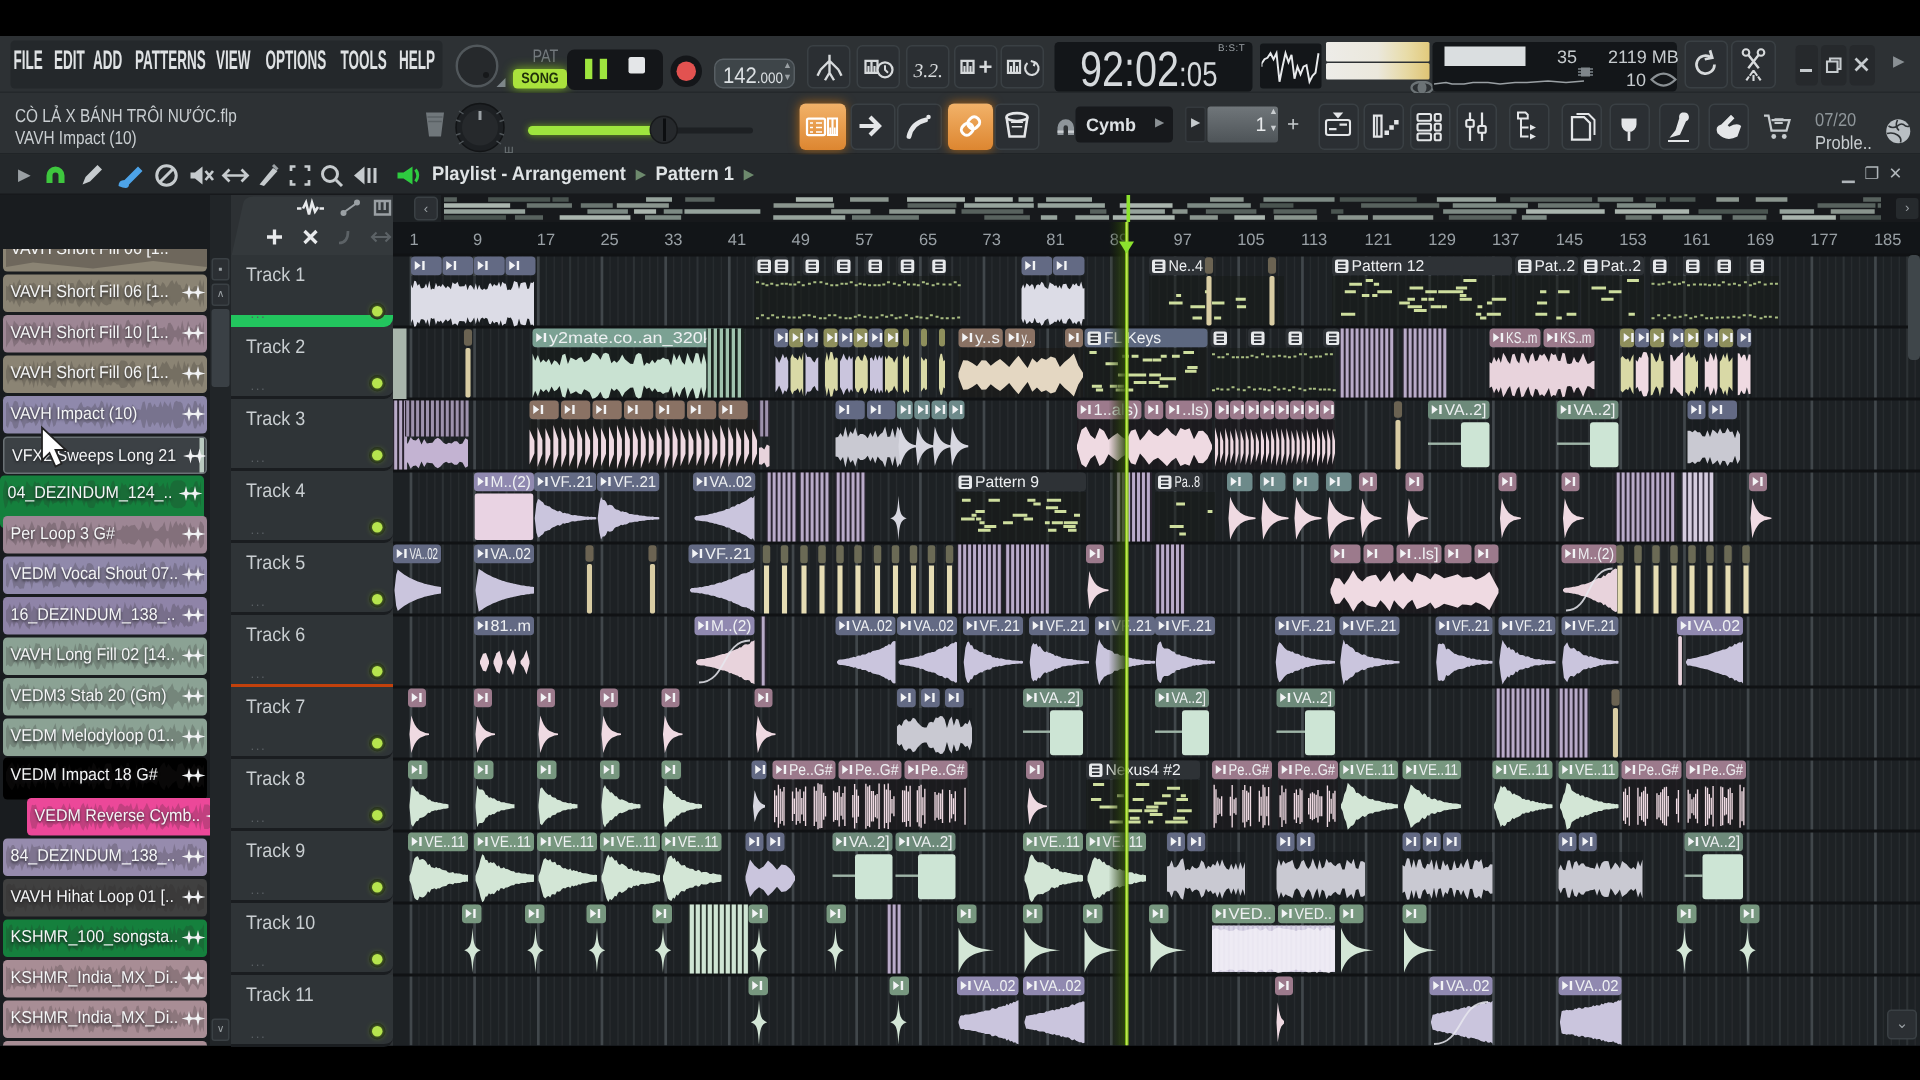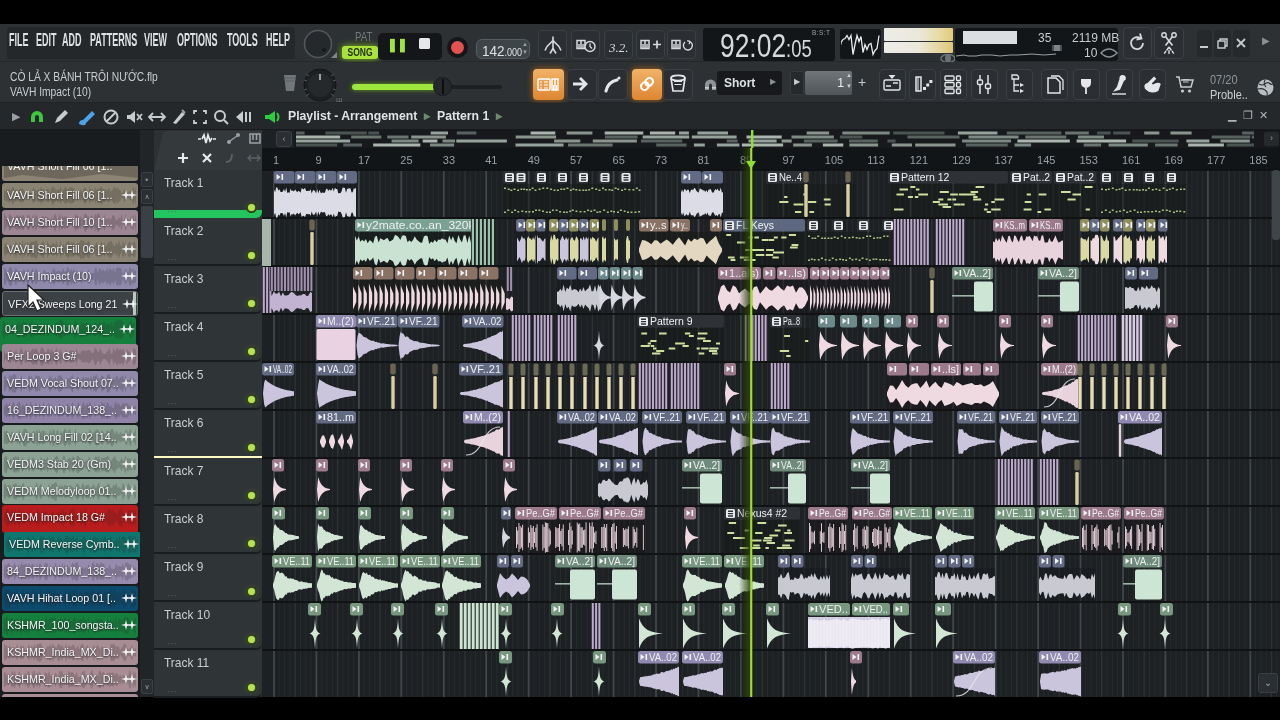--- a/index.html
+++ b/index.html
@@ -164,21 +164,21 @@
         <ellipse cx="15" cy="9" rx="7" ry="2.6" fill="none" stroke="#e4e6e8" stroke-width="1.7"></ellipse>
         <path d="M8,9 l2,13 h10 l2,-13" fill="none" stroke="#e4e6e8" stroke-width="1.7"></path>
         <path d="M11,12.5 h8 M11.5,15.5 h7" stroke="#e4e6e8" stroke-width="1.1"></path>
       </svg>
       <svg class="a" style="left:702px;top:13px" width="17" height="18" viewBox="0 0 17 18">
         <path d="M3,10 a5.5,5.5 0 0 1 11,0 v5 h-4 v-5 a1.5,1.5 0 0 0 -3,0 v5 h-4 z" fill="#8e959a"></path>
         <rect x="3" y="12" width="4" height="1.6" fill="#caced1"></rect>
         <rect x="10" y="12" width="4" height="1.6" fill="#caced1"></rect>
       </svg>
       <div class="a" style="left:717px;top:9px;width:65px;height:24px;background:#17191c;border-radius:3px"></div>
-      <div class="txt" style="left:724px;top:14px;font-size:12px;font-weight:bold;color:#dde1e4">Short</div>
+      <div class="txt" style="left:724px;top:14px;font-size:12px;font-weight:bold;color:#dde1e4">Cymb</div>
       <div class="txt" style="left:770px;top:15px;font-size:8px;color:#8a9094">▶</div>
       <div class="a" style="left:790px;top:9px;width:14px;height:24px;background:#26292c;border:1px solid #34393d;border-radius:2px"></div>
       <div class="txt" style="left:794px;top:15px;font-size:8px;color:#c6cbce">▶</div>
       <div class="a" style="left:805px;top:9px;width:47px;height:24px;background:linear-gradient(180deg,#70767a,#4e5458);border-radius:2px"></div>
       <div class="txt" style="left:837px;top:13px;font-size:13px;color:#e8eaec">1</div>
       <div class="txt" style="left:846px;top:10px;font-size:6px;color:#caced1">▲</div>
       <div class="txt" style="left:846px;top:21px;font-size:6px;color:#caced1">▼</div>
       <div class="txt" style="left:858px;top:12px;font-size:14px;color:#c6cbce">+</div>
       <div class="btn" style="left:879px;top:7px;width:27px;height:31px"></div>
       <div class="btn" style="left:909px;top:7px;width:27px;height:31px"></div>
@@ -412,51 +412,51 @@
         <div class="a" style="left:2px;top:348.6px;width:136px;height:25px;background:#8ba294;border-radius:3px;overflow:hidden">
           <svg class="a" style="left:0;top:0" width="136" height="25">
             <path d="M2.0,6.6 L3.3,3.8 L4.6,8.2 L6.0,6.3 L7.3,5.7 L8.6,6.5 L9.9,10.3 L11.2,4.5 L12.6,5.8 L13.9,3.8 L15.2,6.6 L16.5,6.4 L17.8,6.1 L19.2,8.1 L20.5,5.1 L21.8,3.9 L23.1,10.2 L24.4,10.5 L25.8,7.1 L27.1,8.7 L28.4,7.0 L29.7,8.4 L31.0,9.4 L32.4,10.0 L33.7,6.0 L35.0,3.0 L36.3,9.8 L37.6,6.8 L39.0,4.2 L40.3,8.4 L41.6,7.7 L42.9,10.5 L44.2,9.8 L45.6,8.1 L46.9,5.1 L48.2,9.3 L49.5,5.3 L50.8,5.1 L52.2,4.5 L53.5,3.0 L54.8,4.1 L56.1,10.2 L57.4,5.5 L58.8,8.4 L60.1,5.1 L61.4,8.8 L62.7,5.7 L64.0,6.4 L65.4,6.9 L66.7,7.2 L68.0,6.5 L69.3,6.8 L70.6,8.2 L72.0,9.3 L73.3,8.1 L74.6,4.7 L75.9,4.8 L77.2,6.4 L78.6,10.3 L79.9,5.9 L81.2,3.3 L82.5,9.2 L83.8,6.0 L85.2,6.0 L86.5,5.6 L87.8,9.1 L89.1,8.2 L90.4,7.4 L91.8,5.1 L93.1,8.6 L94.4,8.7 L95.7,4.9 L97.0,3.4 L98.4,10.1 L99.7,8.6 L101.0,7.8 L102.3,7.1 L103.6,7.4 L105.0,6.1 L106.3,4.4 L107.6,6.1 L108.9,9.2 L110.2,8.9 L111.6,5.6 L112.9,7.4 L114.2,3.4 L115.5,8.9 L116.8,8.0 L118.2,9.0 L119.5,10.3 L120.8,3.8 L122.1,6.1 L123.4,9.8 L124.8,8.5 L126.1,3.7 L127.4,5.5 L128.7,8.2 L130.0,8.1 L131.4,10.4 L132.7,4.4 L134.0,8.3 L134.0,16.7 L132.7,20.6 L131.4,14.6 L130.0,16.9 L128.7,16.8 L127.4,19.5 L126.1,21.3 L124.8,16.5 L123.4,15.2 L122.1,18.9 L120.8,21.2 L119.5,14.7 L118.2,16.0 L116.8,17.0 L115.5,16.1 L114.2,21.6 L112.9,17.6 L111.6,19.4 L110.2,16.1 L108.9,15.8 L107.6,18.9 L106.3,20.6 L105.0,18.9 L103.6,17.6 L102.3,17.9 L101.0,17.2 L99.7,16.4 L98.4,14.9 L97.0,21.6 L95.7,20.1 L94.4,16.3 L93.1,16.4 L91.8,19.9 L90.4,17.6 L89.1,16.8 L87.8,15.9 L86.5,19.4 L85.2,19.0 L83.8,19.0 L82.5,15.8 L81.2,21.7 L79.9,19.1 L78.6,14.7 L77.2,18.6 L75.9,20.2 L74.6,20.3 L73.3,16.9 L72.0,15.7 L70.6,16.8 L69.3,18.2 L68.0,18.5 L66.7,17.8 L65.4,18.1 L64.0,18.6 L62.7,19.3 L61.4,16.2 L60.1,19.9 L58.8,16.6 L57.4,19.5 L56.1,14.8 L54.8,20.9 L53.5,22.0 L52.2,20.5 L50.8,19.9 L49.5,19.7 L48.2,15.7 L46.9,19.9 L45.6,16.9 L44.2,15.2 L42.9,14.5 L41.6,17.3 L40.3,16.6 L39.0,20.8 L37.6,18.2 L36.3,15.2 L35.0,22.0 L33.7,19.0 L32.4,15.0 L31.0,15.6 L29.7,16.6 L28.4,18.0 L27.1,16.3 L25.8,17.9 L24.4,14.5 L23.1,14.8 L21.8,21.1 L20.5,19.9 L19.2,16.9 L17.8,18.9 L16.5,18.6 L15.2,18.4 L13.9,21.2 L12.6,19.2 L11.2,20.5 L9.9,14.7 L8.6,18.5 L7.3,19.3 L6.0,18.7 L4.6,16.8 L3.3,21.2 L2.0,18.4 Z" fill="#2b2624" fill-opacity="0.22"></path>
           </svg>
           <div class="txt" style="left:5px;top:6px;font-size:11.5px;color:#f4f5f6;text-shadow:0 1px 2px rgba(20,20,25,.8);transform:scaleX(.93);transform-origin:0 0">VEDM Melodyloop 01..</div>
           <svg class="a" style="left:119px;top:6px" width="16" height="13" viewBox="0 0 16 13">
             <path d="M4,0 l1,4 4,1 -4,1 -1,4 -1,-4 -4,-1 4,-1 z" fill="#f0f1f3" transform="translate(1,1)"></path>
             <path d="M4,0 l1,4 4,1 -4,1 -1,4 -1,-4 -4,-1 4,-1 z" fill="#f0f1f3" transform="translate(7,1)"></path>
           </svg>
         </div>
-        <div class="a" style="left:2px;top:375.4px;width:136px;height:28px;background:#b91c1c;border-radius:3px;overflow:hidden">
+        <div class="a" style="left:2px;top:375.4px;width:136px;height:28px;background:#000000;border-radius:3px;overflow:hidden">
           <svg class="a" style="left:0;top:0" width="136" height="25">
             <path d="M2.0,9.8 L3.3,6.9 L4.6,4.9 L6.0,3.0 L7.3,5.4 L8.6,8.0 L9.9,3.5 L11.2,7.6 L12.6,5.4 L13.9,4.9 L15.2,9.2 L16.5,4.8 L17.8,3.6 L19.2,10.3 L20.5,6.7 L21.8,4.9 L23.1,9.0 L24.4,9.9 L25.8,6.9 L27.1,9.7 L28.4,3.6 L29.7,10.2 L31.0,10.4 L32.4,7.8 L33.7,8.4 L35.0,5.2 L36.3,3.2 L37.6,7.8 L39.0,9.3 L40.3,5.6 L41.6,5.7 L42.9,8.8 L44.2,4.1 L45.6,8.9 L46.9,10.0 L48.2,7.4 L49.5,7.8 L50.8,6.8 L52.2,6.5 L53.5,10.5 L54.8,7.6 L56.1,8.3 L57.4,5.3 L58.8,8.0 L60.1,3.4 L61.4,4.7 L62.7,8.1 L64.0,6.1 L65.4,8.6 L66.7,10.3 L68.0,4.9 L69.3,3.9 L70.6,4.0 L72.0,4.0 L73.3,10.5 L74.6,10.4 L75.9,6.4 L77.2,9.2 L78.6,4.5 L79.9,6.1 L81.2,8.1 L82.5,3.6 L83.8,3.5 L85.2,9.9 L86.5,10.2 L87.8,9.4 L89.1,4.5 L90.4,10.2 L91.8,9.6 L93.1,4.0 L94.4,8.3 L95.7,7.4 L97.0,8.4 L98.4,9.4 L99.7,8.4 L101.0,7.3 L102.3,6.5 L103.6,9.6 L105.0,5.9 L106.3,4.1 L107.6,3.2 L108.9,6.9 L110.2,4.1 L111.6,5.8 L112.9,7.6 L114.2,8.5 L115.5,9.5 L116.8,4.8 L118.2,4.1 L119.5,3.7 L120.8,5.8 L122.1,8.8 L123.4,5.5 L124.8,8.4 L126.1,6.4 L127.4,3.8 L128.7,6.5 L130.0,5.2 L131.4,5.3 L132.7,7.1 L134.0,4.6 L134.0,20.4 L132.7,17.9 L131.4,19.7 L130.0,19.8 L128.7,18.5 L127.4,21.2 L126.1,18.6 L124.8,16.6 L123.4,19.5 L122.1,16.2 L120.8,19.2 L119.5,21.3 L118.2,20.9 L116.8,20.2 L115.5,15.5 L114.2,16.5 L112.9,17.4 L111.6,19.2 L110.2,20.9 L108.9,18.1 L107.6,21.8 L106.3,20.9 L105.0,19.1 L103.6,15.4 L102.3,18.5 L101.0,17.7 L99.7,16.6 L98.4,15.6 L97.0,16.6 L95.7,17.6 L94.4,16.7 L93.1,21.0 L91.8,15.4 L90.4,14.8 L89.1,20.5 L87.8,15.6 L86.5,14.8 L85.2,15.1 L83.8,21.5 L82.5,21.4 L81.2,16.9 L79.9,18.9 L78.6,20.5 L77.2,15.8 L75.9,18.6 L74.6,14.6 L73.3,14.5 L72.0,21.0 L70.6,21.0 L69.3,21.1 L68.0,20.1 L66.7,14.7 L65.4,16.4 L64.0,18.9 L62.7,16.9 L61.4,20.3 L60.1,21.6 L58.8,17.0 L57.4,19.7 L56.1,16.7 L54.8,17.4 L53.5,14.5 L52.2,18.5 L50.8,18.2 L49.5,17.2 L48.2,17.6 L46.9,15.0 L45.6,16.1 L44.2,20.9 L42.9,16.2 L41.6,19.3 L40.3,19.4 L39.0,15.7 L37.6,17.2 L36.3,21.8 L35.0,19.8 L33.7,16.6 L32.4,17.2 L31.0,14.6 L29.7,14.8 L28.4,21.4 L27.1,15.3 L25.8,18.1 L24.4,15.1 L23.1,16.0 L21.8,20.1 L20.5,18.3 L19.2,14.7 L17.8,21.4 L16.5,20.2 L15.2,15.8 L13.9,20.1 L12.6,19.6 L11.2,17.4 L9.9,21.5 L8.6,17.0 L7.3,19.6 L6.0,22.0 L4.6,20.1 L3.3,18.1 L2.0,15.2 Z" fill="#2b2624" fill-opacity="0.22"></path>
           </svg>
           <div class="txt" style="left:5px;top:6px;font-size:11.5px;color:#f4f5f6;text-shadow:0 1px 2px rgba(20,20,25,.8);transform:scaleX(.93);transform-origin:0 0">VEDM Impact 18 G#</div>
           <svg class="a" style="left:119px;top:6px" width="16" height="13" viewBox="0 0 16 13">
             <path d="M4,0 l1,4 4,1 -4,1 -1,4 -1,-4 -4,-1 4,-1 z" fill="#f0f1f3" transform="translate(1,1)"></path>
             <path d="M4,0 l1,4 4,1 -4,1 -1,4 -1,-4 -4,-1 4,-1 z" fill="#f0f1f3" transform="translate(7,1)"></path>
           </svg>
         </div>
-        <div class="a" style="left:4px;top:402.3px;width:140px;height:25px;background:#0f766e;border-radius:3px;overflow:hidden">
+        <div class="a" style="left:18px;top:402.3px;width:140px;height:25px;background:#ec4899;border-radius:3px;overflow:hidden">
           <svg class="a" style="left:0;top:0" width="136" height="25">
             <path d="M2.0,10.1 L3.3,4.5 L4.6,4.9 L6.0,4.3 L7.3,9.2 L8.6,8.0 L9.9,9.9 L11.2,5.6 L12.6,7.8 L13.9,5.4 L15.2,5.4 L16.5,5.6 L17.8,7.9 L19.2,7.2 L20.5,8.0 L21.8,10.2 L23.1,6.2 L24.4,3.6 L25.8,6.5 L27.1,8.6 L28.4,3.2 L29.7,8.4 L31.0,5.8 L32.4,8.6 L33.7,7.9 L35.0,8.4 L36.3,4.9 L37.6,3.1 L39.0,6.7 L40.3,3.5 L41.6,8.3 L42.9,5.5 L44.2,9.8 L45.6,3.4 L46.9,8.1 L48.2,4.7 L49.5,4.9 L50.8,8.3 L52.2,10.0 L53.5,6.3 L54.8,4.3 L56.1,6.8 L57.4,5.4 L58.8,10.4 L60.1,8.1 L61.4,4.3 L62.7,3.6 L64.0,4.5 L65.4,5.9 L66.7,4.9 L68.0,5.9 L69.3,3.4 L70.6,8.0 L72.0,6.6 L73.3,3.2 L74.6,9.0 L75.9,7.0 L77.2,8.4 L78.6,6.0 L79.9,3.2 L81.2,6.1 L82.5,8.9 L83.8,7.7 L85.2,10.0 L86.5,3.8 L87.8,8.0 L89.1,4.8 L90.4,3.9 L91.8,5.7 L93.1,6.6 L94.4,4.9 L95.7,10.3 L97.0,5.0 L98.4,7.8 L99.7,5.7 L101.0,3.4 L102.3,7.2 L103.6,6.7 L105.0,6.2 L106.3,5.4 L107.6,5.0 L108.9,10.2 L110.2,10.0 L111.6,8.3 L112.9,4.5 L114.2,10.3 L115.5,3.1 L116.8,10.2 L118.2,4.3 L119.5,4.3 L120.8,4.4 L122.1,5.4 L123.4,9.3 L124.8,3.3 L126.1,4.4 L127.4,4.9 L128.7,4.1 L130.0,5.7 L131.4,3.5 L132.7,8.5 L134.0,4.6 L134.0,20.4 L132.7,16.5 L131.4,21.5 L130.0,19.3 L128.7,20.9 L127.4,20.1 L126.1,20.6 L124.8,21.7 L123.4,15.7 L122.1,19.6 L120.8,20.6 L119.5,20.7 L118.2,20.7 L116.8,14.8 L115.5,21.9 L114.2,14.7 L112.9,20.5 L111.6,16.7 L110.2,15.0 L108.9,14.8 L107.6,20.0 L106.3,19.6 L105.0,18.8 L103.6,18.3 L102.3,17.8 L101.0,21.6 L99.7,19.3 L98.4,17.2 L97.0,20.0 L95.7,14.7 L94.4,20.1 L93.1,18.4 L91.8,19.3 L90.4,21.1 L89.1,20.2 L87.8,17.0 L86.5,21.2 L85.2,15.0 L83.8,17.3 L82.5,16.1 L81.2,18.9 L79.9,21.8 L78.6,19.0 L77.2,16.6 L75.9,18.0 L74.6,16.0 L73.3,21.8 L72.0,18.4 L70.6,17.0 L69.3,21.6 L68.0,19.1 L66.7,20.1 L65.4,19.1 L64.0,20.5 L62.7,21.4 L61.4,20.7 L60.1,16.9 L58.8,14.6 L57.4,19.6 L56.1,18.2 L54.8,20.7 L53.5,18.7 L52.2,15.0 L50.8,16.7 L49.5,20.1 L48.2,20.3 L46.9,16.9 L45.6,21.6 L44.2,15.2 L42.9,19.5 L41.6,16.7 L40.3,21.5 L39.0,18.3 L37.6,21.9 L36.3,20.1 L35.0,16.6 L33.7,17.1 L32.4,16.4 L31.0,19.2 L29.7,16.6 L28.4,21.8 L27.1,16.4 L25.8,18.5 L24.4,21.4 L23.1,18.8 L21.8,14.8 L20.5,17.0 L19.2,17.8 L17.8,17.1 L16.5,19.4 L15.2,19.6 L13.9,19.6 L12.6,17.2 L11.2,19.4 L9.9,15.1 L8.6,17.0 L7.3,15.8 L6.0,20.7 L4.6,20.1 L3.3,20.5 L2.0,14.9 Z" fill="#2b2624" fill-opacity="0.22"></path>
           </svg>
           <div class="txt" style="left:5px;top:6px;font-size:11.5px;color:#f4f5f6;text-shadow:0 1px 2px rgba(20,20,25,.8);transform:scaleX(.93);transform-origin:0 0">VEDM Reverse Cymb..</div>
           <svg class="a" style="left:119px;top:6px" width="16" height="13" viewBox="0 0 16 13">
             <path d="M4,0 l1,4 4,1 -4,1 -1,4 -1,-4 -4,-1 4,-1 z" fill="#f0f1f3" transform="translate(1,1)"></path>
             <path d="M4,0 l1,4 4,1 -4,1 -1,4 -1,-4 -4,-1 4,-1 z" fill="#f0f1f3" transform="translate(7,1)"></path>
           </svg>
         </div>
         <div class="a" style="left:2px;top:429.2px;width:136px;height:25px;background:#968bad;border-radius:3px;overflow:hidden">
           <svg class="a" style="left:0;top:0" width="136" height="25">
             <path d="M2.0,9.2 L3.3,4.5 L4.6,6.9 L6.0,4.3 L7.3,4.4 L8.6,7.3 L9.9,6.7 L11.2,8.2 L12.6,3.3 L13.9,7.0 L15.2,9.1 L16.5,4.9 L17.8,9.8 L19.2,3.3 L20.5,5.9 L21.8,5.5 L23.1,5.3 L24.4,4.6 L25.8,7.3 L27.1,3.5 L28.4,7.3 L29.7,5.5 L31.0,4.6 L32.4,6.7 L33.7,9.1 L35.0,3.9 L36.3,9.2 L37.6,3.7 L39.0,4.9 L40.3,8.7 L41.6,8.8 L42.9,3.6 L44.2,4.3 L45.6,4.3 L46.9,9.6 L48.2,6.3 L49.5,8.2 L50.8,7.8 L52.2,8.0 L53.5,3.5 L54.8,7.2 L56.1,8.4 L57.4,5.2 L58.8,8.4 L60.1,3.4 L61.4,8.6 L62.7,4.8 L64.0,9.2 L65.4,5.2 L66.7,8.7 L68.0,8.2 L69.3,6.6 L70.6,3.2 L72.0,5.7 L73.3,3.9 L74.6,3.1 L75.9,3.7 L77.2,8.5 L78.6,7.2 L79.9,9.4 L81.2,7.8 L82.5,10.3 L83.8,7.5 L85.2,10.4 L86.5,4.6 L87.8,8.5 L89.1,8.2 L90.4,3.8 L91.8,3.0 L93.1,7.9 L94.4,4.8 L95.7,3.6 L97.0,6.8 L98.4,3.3 L99.7,5.3 L101.0,3.9 L102.3,5.3 L103.6,9.9 L105.0,8.7 L106.3,10.0 L107.6,4.8 L108.9,9.0 L110.2,10.4 L111.6,9.7 L112.9,9.7 L114.2,3.4 L115.5,8.4 L116.8,6.8 L118.2,7.8 L119.5,7.6 L120.8,3.6 L122.1,9.6 L123.4,3.7 L124.8,3.8 L126.1,3.5 L127.4,6.5 L128.7,4.7 L130.0,7.9 L131.4,6.3 L132.7,10.1 L134.0,7.5 L134.0,17.5 L132.7,14.9 L131.4,18.7 L130.0,17.1 L128.7,20.3 L127.4,18.5 L126.1,21.5 L124.8,21.2 L123.4,21.3 L122.1,15.4 L120.8,21.4 L119.5,17.4 L118.2,17.2 L116.8,18.2 L115.5,16.6 L114.2,21.6 L112.9,15.3 L111.6,15.3 L110.2,14.6 L108.9,16.0 L107.6,20.2 L106.3,15.0 L105.0,16.3 L103.6,15.1 L102.3,19.7 L101.0,21.1 L99.7,19.7 L98.4,21.7 L97.0,18.2 L95.7,21.4 L94.4,20.2 L93.1,17.1 L91.8,22.0 L90.4,21.2 L89.1,16.8 L87.8,16.5 L86.5,20.4 L85.2,14.6 L83.8,17.5 L82.5,14.7 L81.2,17.2 L79.9,15.6 L78.6,17.8 L77.2,16.5 L75.9,21.3 L74.6,21.9 L73.3,21.1 L72.0,19.3 L70.6,21.8 L69.3,18.4 L68.0,16.8 L66.7,16.3 L65.4,19.8 L64.0,15.8 L62.7,20.2 L61.4,16.4 L60.1,21.6 L58.8,16.6 L57.4,19.8 L56.1,16.6 L54.8,17.8 L53.5,21.5 L52.2,17.0 L50.8,17.2 L49.5,16.8 L48.2,18.7 L46.9,15.4 L45.6,20.7 L44.2,20.7 L42.9,21.4 L41.6,16.2 L40.3,16.3 L39.0,20.1 L37.6,21.3 L36.3,15.8 L35.0,21.1 L33.7,15.9 L32.4,18.3 L31.0,20.4 L29.7,19.5 L28.4,17.7 L27.1,21.5 L25.8,17.7 L24.4,20.4 L23.1,19.7 L21.8,19.5 L20.5,19.1 L19.2,21.7 L17.8,15.2 L16.5,20.1 L15.2,15.9 L13.9,18.0 L12.6,21.7 L11.2,16.8 L9.9,18.3 L8.6,17.7 L7.3,20.6 L6.0,20.7 L4.6,18.1 L3.3,20.5 L2.0,15.8 Z" fill="#2b2624" fill-opacity="0.22"></path>
           </svg>
           <div class="txt" style="left:5px;top:6px;font-size:11.5px;color:#f4f5f6;text-shadow:0 1px 2px rgba(20,20,25,.8);transform:scaleX(.93);transform-origin:0 0">84_DEZINDUM_138_..</div>
           <svg class="a" style="left:119px;top:6px" width="16" height="13" viewBox="0 0 16 13">
             <path d="M4,0 l1,4 4,1 -4,1 -1,4 -1,-4 -4,-1 4,-1 z" fill="#f0f1f3" transform="translate(1,1)"></path>
             <path d="M4,0 l1,4 4,1 -4,1 -1,4 -1,-4 -4,-1 4,-1 z" fill="#f0f1f3" transform="translate(7,1)"></path>
           </svg>
         </div>
-        <div class="a" style="left:2px;top:456.1px;width:136px;height:25px;background:#0c4a6e;border-radius:3px;overflow:hidden">
+        <div class="a" style="left:2px;top:456.1px;width:136px;height:25px;background:#404040;border-radius:3px;overflow:hidden">
           <svg class="a" style="left:0;top:0" width="136" height="25">
             <path d="M2.0,5.4 L3.3,3.3 L4.6,3.1 L6.0,4.5 L7.3,3.0 L8.6,6.3 L9.9,6.5 L11.2,5.9 L12.6,6.0 L13.9,6.5 L15.2,3.1 L16.5,9.5 L17.8,7.9 L19.2,7.9 L20.5,3.6 L21.8,6.9 L23.1,8.4 L24.4,7.1 L25.8,5.1 L27.1,7.3 L28.4,9.1 L29.7,6.4 L31.0,3.3 L32.4,9.0 L33.7,5.0 L35.0,6.5 L36.3,8.7 L37.6,5.0 L39.0,5.5 L40.3,8.1 L41.6,9.9 L42.9,4.7 L44.2,7.7 L45.6,3.3 L46.9,5.4 L48.2,5.8 L49.5,4.1 L50.8,8.9 L52.2,3.2 L53.5,5.0 L54.8,7.6 L56.1,7.0 L57.4,6.3 L58.8,6.4 L60.1,9.1 L61.4,8.6 L62.7,7.1 L64.0,4.8 L65.4,9.6 L66.7,6.5 L68.0,3.0 L69.3,9.6 L70.6,4.5 L72.0,4.6 L73.3,5.5 L74.6,3.3 L75.9,9.7 L77.2,6.5 L78.6,4.9 L79.9,7.3 L81.2,9.4 L82.5,5.8 L83.8,5.2 L85.2,6.6 L86.5,4.9 L87.8,8.7 L89.1,5.0 L90.4,3.7 L91.8,4.1 L93.1,5.9 L94.4,7.8 L95.7,3.8 L97.0,6.2 L98.4,3.8 L99.7,6.9 L101.0,10.0 L102.3,3.8 L103.6,6.0 L105.0,5.4 L106.3,6.9 L107.6,3.8 L108.9,3.1 L110.2,6.4 L111.6,3.4 L112.9,3.9 L114.2,5.9 L115.5,9.8 L116.8,4.7 L118.2,7.4 L119.5,7.0 L120.8,3.6 L122.1,6.2 L123.4,3.9 L124.8,6.2 L126.1,9.2 L127.4,8.4 L128.7,8.1 L130.0,3.3 L131.4,4.0 L132.7,5.0 L134.0,5.3 L134.0,19.7 L132.7,20.0 L131.4,21.0 L130.0,21.7 L128.7,16.9 L127.4,16.6 L126.1,15.8 L124.8,18.8 L123.4,21.1 L122.1,18.8 L120.8,21.4 L119.5,18.0 L118.2,17.6 L116.8,20.3 L115.5,15.2 L114.2,19.1 L112.9,21.1 L111.6,21.6 L110.2,18.6 L108.9,21.9 L107.6,21.2 L106.3,18.1 L105.0,19.6 L103.6,19.0 L102.3,21.2 L101.0,15.0 L99.7,18.1 L98.4,21.2 L97.0,18.8 L95.7,21.2 L94.4,17.2 L93.1,19.1 L91.8,20.9 L90.4,21.3 L89.1,20.0 L87.8,16.3 L86.5,20.1 L85.2,18.4 L83.8,19.8 L82.5,19.2 L81.2,15.6 L79.9,17.7 L78.6,20.1 L77.2,18.5 L75.9,15.3 L74.6,21.7 L73.3,19.5 L72.0,20.4 L70.6,20.5 L69.3,15.4 L68.0,22.0 L66.7,18.5 L65.4,15.4 L64.0,20.2 L62.7,17.9 L61.4,16.4 L60.1,15.9 L58.8,18.6 L57.4,18.7 L56.1,18.0 L54.8,17.4 L53.5,20.0 L52.2,21.8 L50.8,16.1 L49.5,20.9 L48.2,19.2 L46.9,19.6 L45.6,21.7 L44.2,17.3 L42.9,20.3 L41.6,15.1 L40.3,16.9 L39.0,19.5 L37.6,20.0 L36.3,16.3 L35.0,18.5 L33.7,20.0 L32.4,16.0 L31.0,21.7 L29.7,18.6 L28.4,15.9 L27.1,17.7 L25.8,19.9 L24.4,17.9 L23.1,16.6 L21.8,18.1 L20.5,21.4 L19.2,17.1 L17.8,17.1 L16.5,15.5 L15.2,21.9 L13.9,18.5 L12.6,19.0 L11.2,19.1 L9.9,18.5 L8.6,18.7 L7.3,22.0 L6.0,20.5 L4.6,21.9 L3.3,21.7 L2.0,19.6 Z" fill="#2b2624" fill-opacity="0.22"></path>
           </svg>
           <div class="txt" style="left:5px;top:6px;font-size:11.5px;color:#f4f5f6;text-shadow:0 1px 2px rgba(20,20,25,.8);transform:scaleX(.93);transform-origin:0 0">VAVH Hihat Loop 01 [..</div>
           <svg class="a" style="left:119px;top:6px" width="16" height="13" viewBox="0 0 16 13">
             <path d="M4,0 l1,4 4,1 -4,1 -1,4 -1,-4 -4,-1 4,-1 z" fill="#f0f1f3" transform="translate(1,1)"></path>
             <path d="M4,0 l1,4 4,1 -4,1 -1,4 -1,-4 -4,-1 4,-1 z" fill="#f0f1f3" transform="translate(7,1)"></path>
           </svg>
         </div>
         <div class="a" style="left:2px;top:482.9px;width:136px;height:25px;background:#15803d;border-radius:3px;overflow:hidden">
@@ -545,21 +545,21 @@
         <div class="txt" style="left:13px;top:34px;font-size:9px;color:#595f63;letter-spacing:1px">...</div>
         <div class="a" style="left:92px;top:32px;width:11px;height:11px;border-radius:50%;background:#181b1d"></div>
         <div class="a" style="left:94px;top:34px;width:7px;height:7px;border-radius:50%;background:#b6e44e;box-shadow:0 0 4px #8fc32a"></div>
       </div>
       <div class="a" style="left:154px;top:232px;width:108px;height:48px;border-bottom:2px solid #1a1d20;background:#2f3437;border-radius:0 0 6px 0">
         <div class="txt" style="left:10px;top:5px;font-size:13px;color:#c9ced1;transform:scaleX(.92);transform-origin:0 0">Track 5</div>
         <div class="txt" style="left:13px;top:34px;font-size:9px;color:#595f63;letter-spacing:1px">...</div>
         <div class="a" style="left:92px;top:32px;width:11px;height:11px;border-radius:50%;background:#181b1d"></div>
         <div class="a" style="left:94px;top:34px;width:7px;height:7px;border-radius:50%;background:#b6e44e;box-shadow:0 0 4px #8fc32a"></div>
       </div>
-      <div class="a" style="left:154px;top:280px;width:116px;height:48px;border-bottom:2px solid #fef9c3;background:#2f3437;border-radius:0 0 6px 0">
+      <div class="a" style="left:154px;top:280px;width:116px;height:48px;border-bottom:2px solid #c2410c;background:#2f3437;border-radius:0 0 6px 0">
         <div class="txt" style="left:10px;top:5px;font-size:13px;color:#c9ced1;transform:scaleX(.92);transform-origin:0 0">Track 6</div>
         <div class="txt" style="left:13px;top:34px;font-size:9px;color:#595f63;letter-spacing:1px">...</div>
         <div class="a" style="left:92px;top:32px;width:11px;height:11px;border-radius:50%;background:#181b1d"></div>
         <div class="a" style="left:94px;top:34px;width:7px;height:7px;border-radius:50%;background:#b6e44e;box-shadow:0 0 4px #8fc32a"></div>
       </div>
       <div class="a" style="left:154px;top:328px;width:108px;height:48px;border-bottom:2px solid #1a1d20;background:#2f3437;border-radius:0 0 6px 0">
         <div class="txt" style="left:10px;top:5px;font-size:13px;color:#c9ced1;transform:scaleX(.92);transform-origin:0 0">Track 7</div>
         <div class="txt" style="left:13px;top:34px;font-size:9px;color:#595f63;letter-spacing:1px">...</div>
         <div class="a" style="left:92px;top:32px;width:11px;height:11px;border-radius:50%;background:#181b1d"></div>
         <div class="a" style="left:94px;top:34px;width:7px;height:7px;border-radius:50%;background:#b6e44e;box-shadow:0 0 4px #8fc32a"></div>

